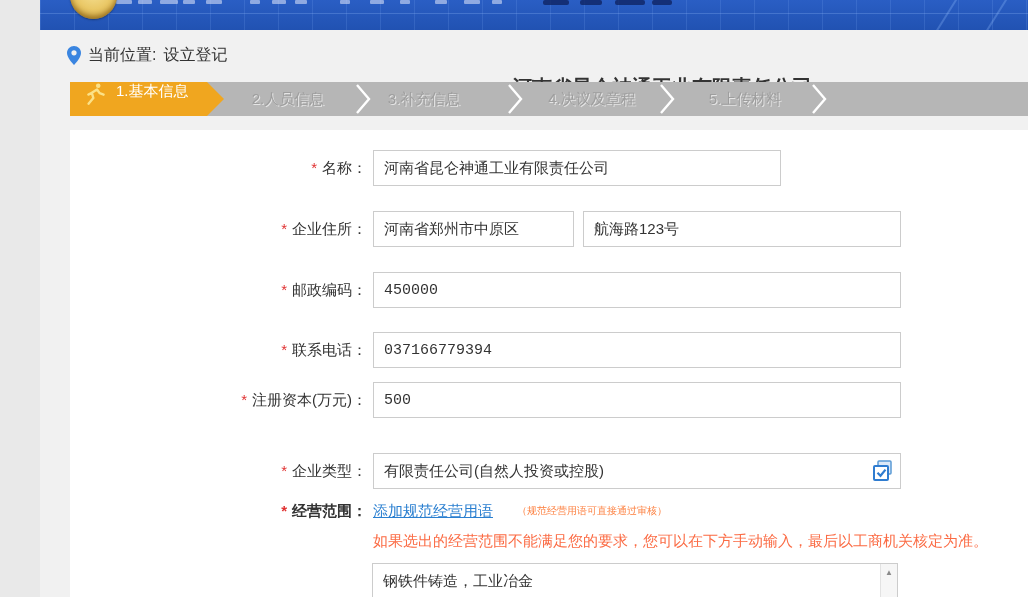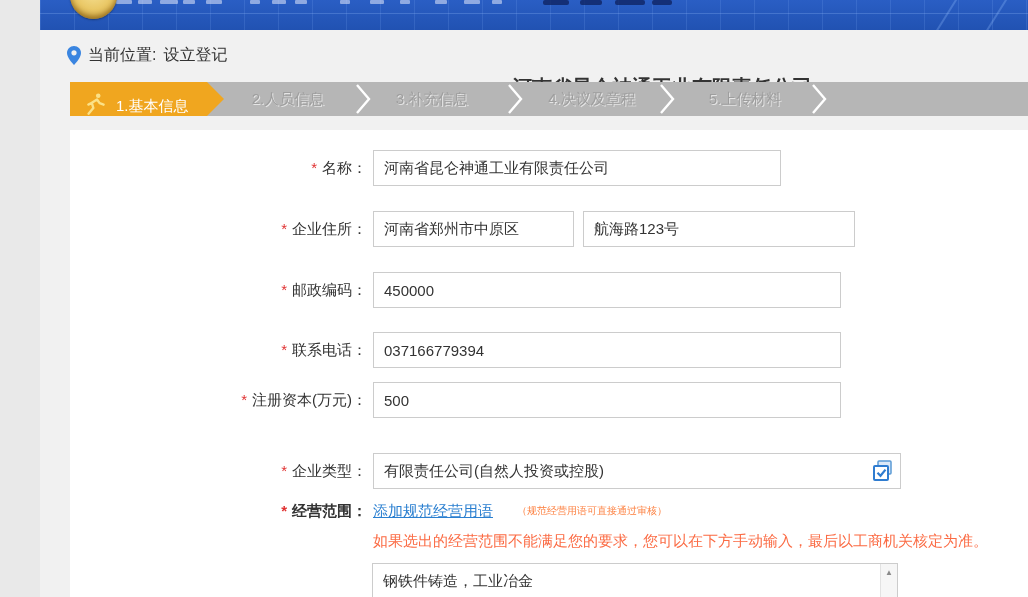--- a/index.html
+++ b/index.html
@@ -30,44 +30,44 @@
   .streak{ position:absolute; top:-6px; width:2px; height:44px; background:rgba(150,195,255,.28); transform:rotate(32deg); }
   
   .subheader { position:absolute; top:30px; left:0; width:1028px; height:52px; background:#f1f1f1; }
   .breadcrumb { position:absolute; left:27px; top:15px; display:flex; align-items:center; gap:7px; font-size:16px; color:#333; }
   .company-title { position:absolute; left:472px; top:44px; font-size:20px; font-weight:bold; color:#333; white-space:nowrap; }
   
   .stepbar { position:absolute; left:30px; top:82px; width:998px; height:34px; background:#b6b6b6; }
   .tab-active {
     position:absolute; left:0; top:0; width:154px; height:34px; background:#f0a61f;
     clip-path:polygon(0 0, calc(100% - 17px) 0, 100% 50%, calc(100% - 17px) 100%, 0 100%);
-    display:flex; align-items:flex-end; gap:9px; padding-left:13px;
+    display:flex; align-items:flex-start; gap:9px; padding-left:13px;
     color:#fff; font-size:15px; cursor:pointer;
   }
   .step-tab {
     position:absolute; top:0; height:34px; width:154px; line-height:34px; text-align:center;
     color:#9e9e9e; font-size:15px; text-shadow:1px 1px 0 rgba(255,255,255,.65); cursor:pointer;
   }
-  .t2{left:141px;} .t3{left:285px;} .t4{left:445px;} .t5{left:598px;}
+  .t2{left:141px;} .t3{left:277px;} .t4{left:445px;} .t5{left:598px;}
   .chev { position:absolute; top:2px; }
   .c1{left:286px;} .c2{left:438px;} .c3{left:590px;} .c4{left:742px;}
   
   .card { position:absolute; left:30px; top:130px; width:998px; height:467px; background:#fff; overflow:hidden; }
   .row { position:absolute; left:0; width:998px; height:36px; }
   .r1{top:20px;} .r2{top:81px;} .r3{top:142px;} .r4{top:202px;} .r5{top:252px;} .r6{top:323px;}
   .lbl { position:absolute; left:0; top:0; width:297px; text-align:right; font-size:15px; font-weight:normal; color:#333; line-height:36px; white-space:nowrap; }
   .req { color:#e03131; margin-right:5px; }
   .ipt {
     position:absolute; top:0; height:36px; border:1px solid #ccc; background:#fff;
     font-size:15px; color:#333; padding:0 10px; font-family:inherit; outline:none;
   }
   .ipt-name  { left:303px; width:408px; }
   .ipt-addr1 { left:303px; width:201px; }
-  .ipt-addr2 { left:513px; width:272px; }
-  .ipt-main  { left:303px; width:468px; }
+  .ipt-addr2 { left:513px; width:318px; }
+  .ipt-main  { left:303px; width:528px;font-family:Liberation Mono, monospace; }
   .ipt-type  { left:303px; width:528px; padding-right:36px; }
   .view-btn {
     position:absolute; left:720px; top:0; width:112px; height:35px;
     border:1px solid #3e83d8; border-radius:3px; background:#fff; color:#3e83d8;
     font-size:15px; font-family:inherit; display:flex; align-items:center; justify-content:center; gap:5px; cursor:pointer;
   }
   .type-icon { position:absolute; left:801px; top:6px; width:24px; height:24px; cursor:pointer; }
   .scope-line { position:absolute; top:370px; left:0; width:998px; height:22px; }
   .scope-lbl { position:absolute; left:0; top:0; width:297px; text-align:right; font-size:15px; font-weight:bold; line-height:22px; white-space:nowrap; }
   .scope-link { position:absolute; left:303px; top:0; font-size:15px; line-height:22px; color:#2a7fd0; text-decoration:underline; cursor:pointer;text-align:center; }

